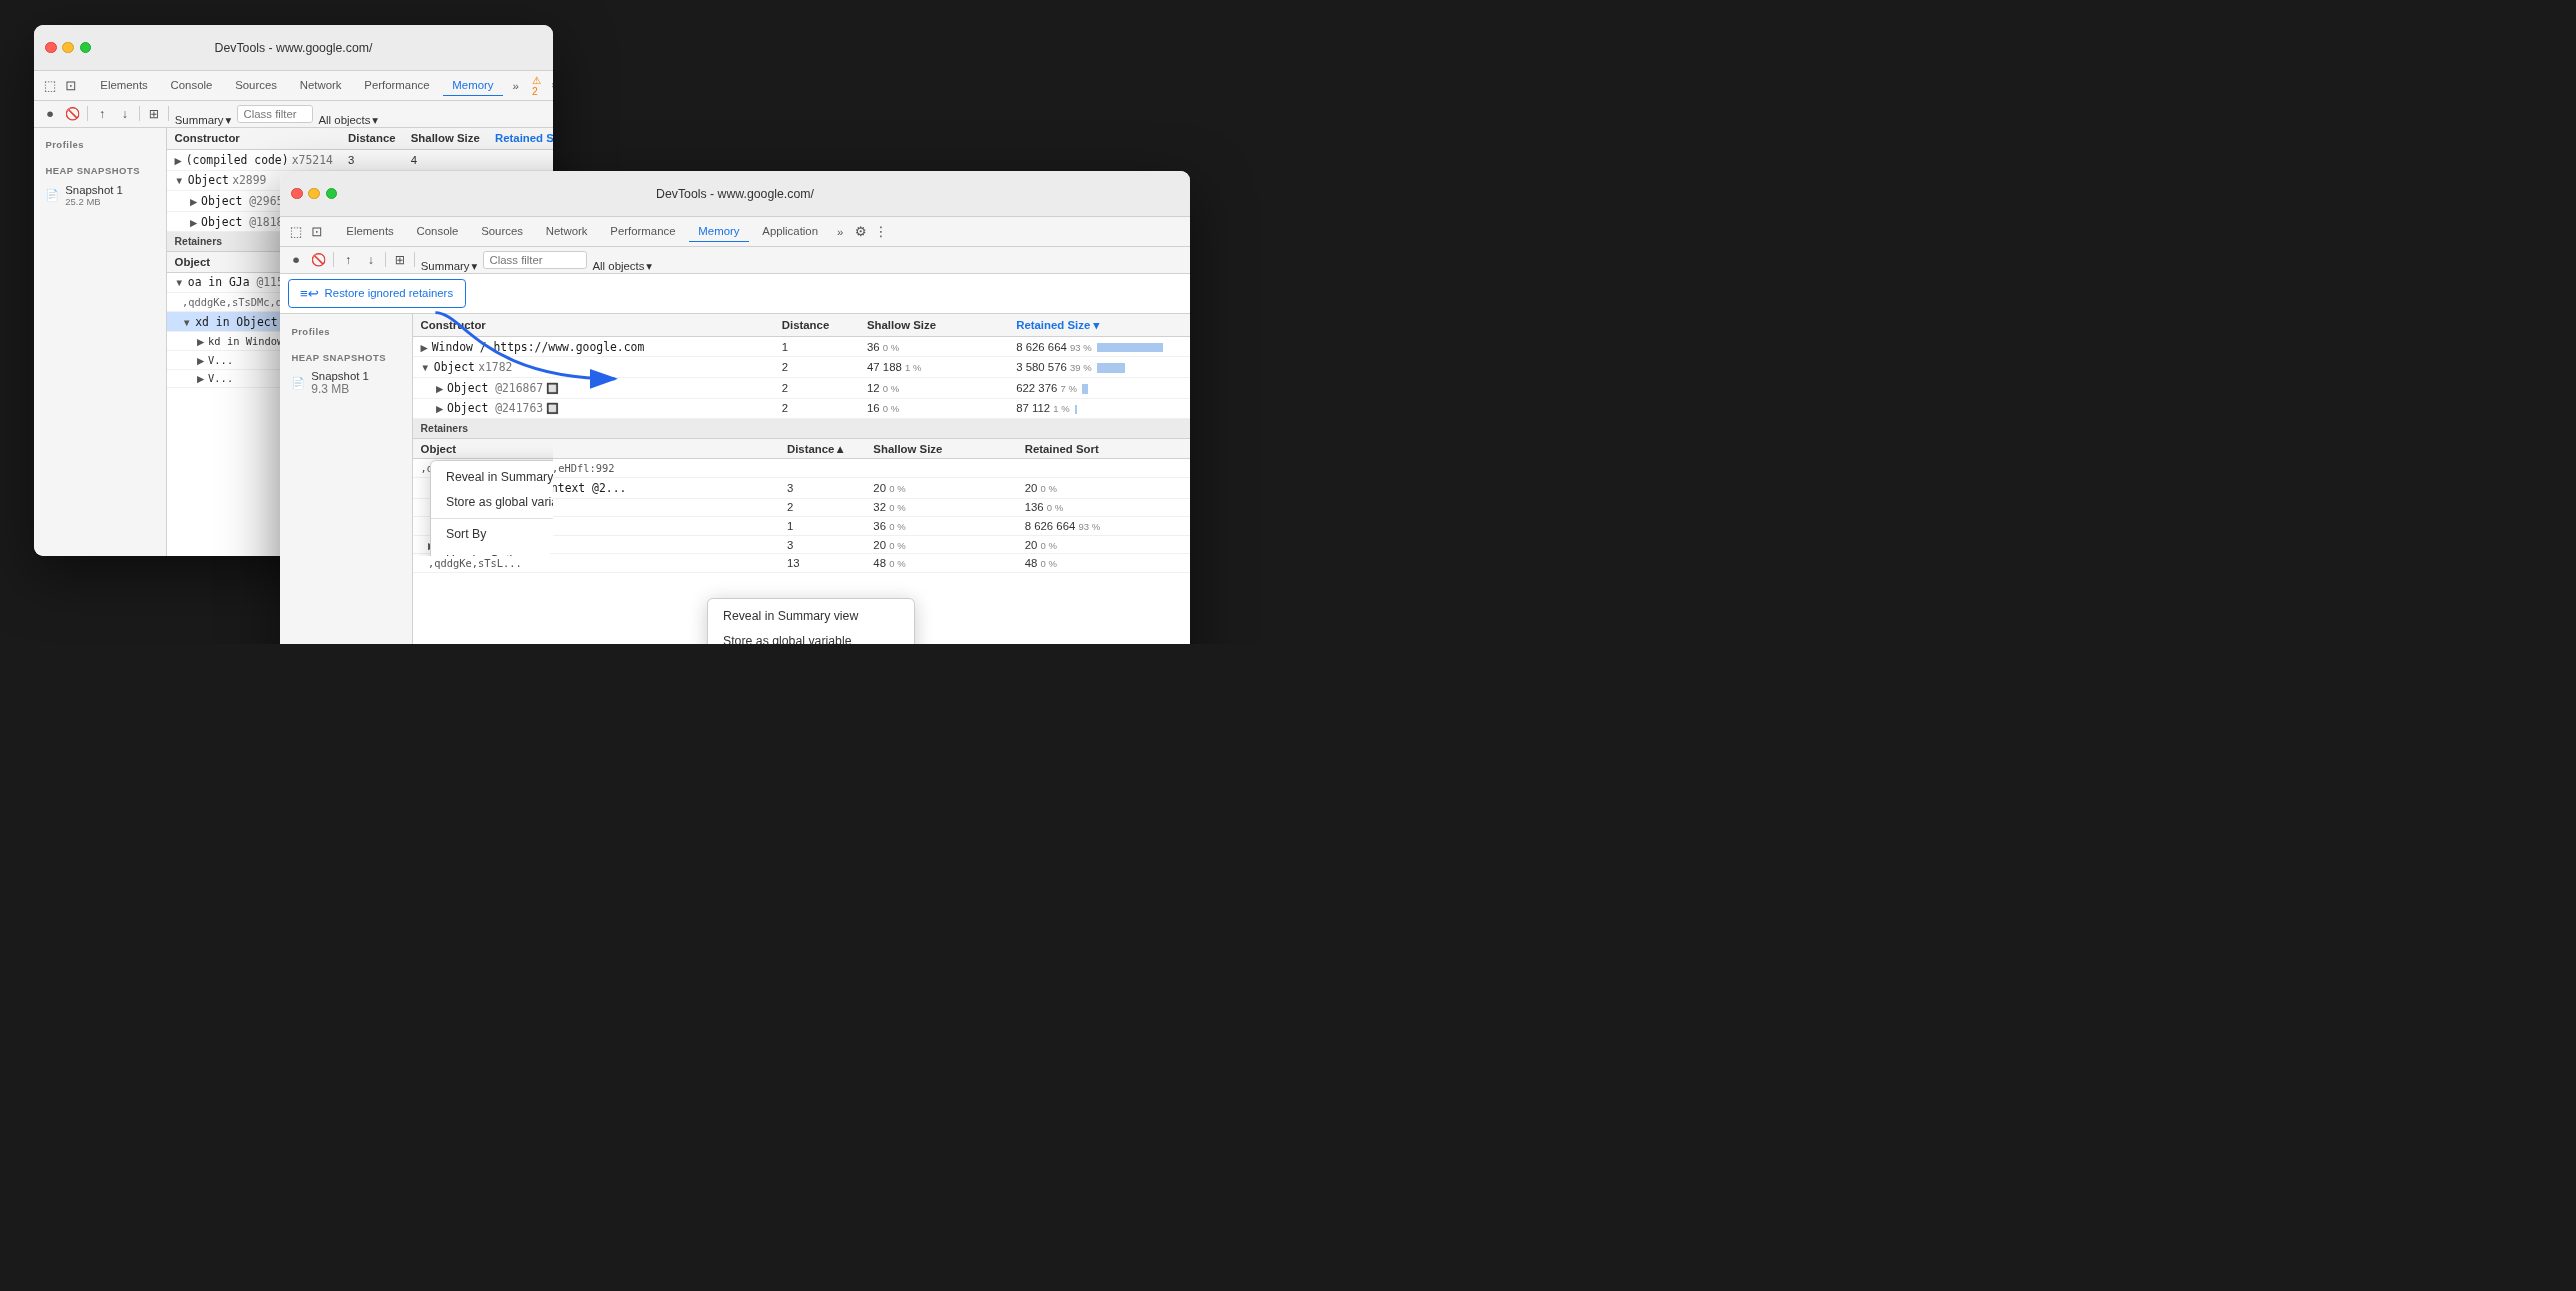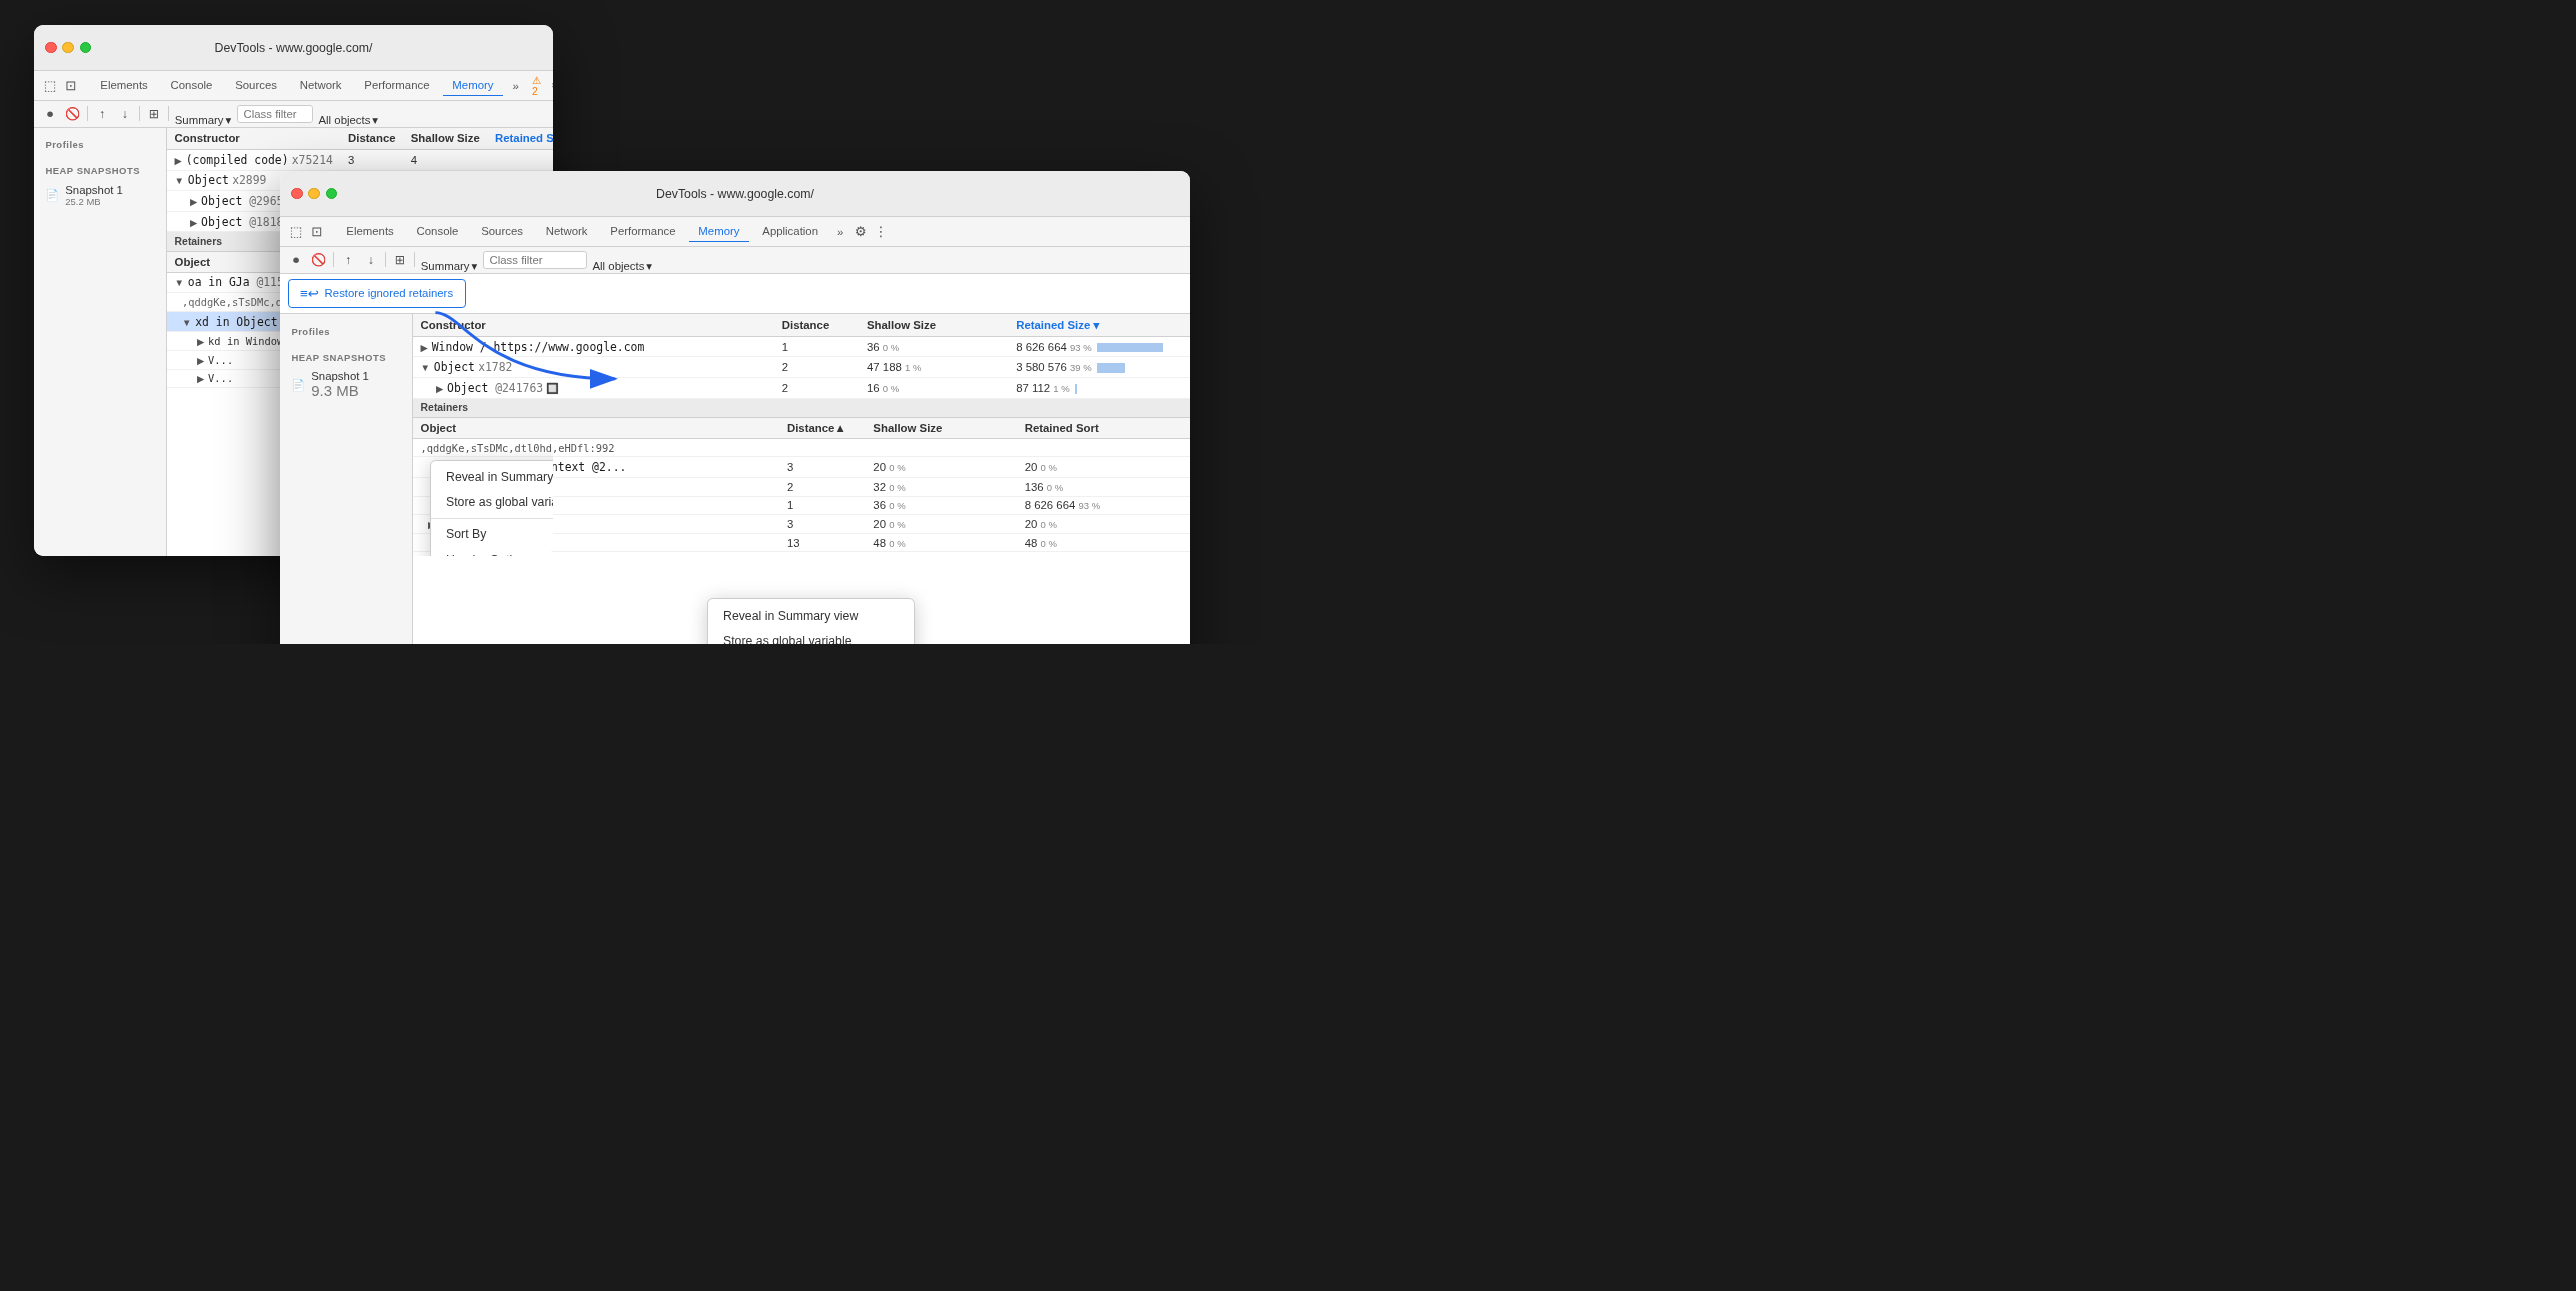--- a/index.html
+++ b/index.html
@@ -585,21 +585,21 @@
   <div class="devtools-body" style="height: calc(100% - 129px);">
 
     <div class="sidebar">
       <div class="sidebar-section-title">Profiles</div>
       <div style="height:7.6px"></div>
       <div class="sidebar-section-title">HEAP SNAPSHOTS</div>
       <div class="sidebar-item">
         <span class="sidebar-item-icon">📄</span>
         <div>
           <div>Snapshot 1</div>
-          <div style="color:#777;font-size:15px">9.3 MB</div>
+          <div style="color:#777;font-size:12px">9.3 MB</div>
         </div>
       </div>
     </div>
 
     <div class="content-area" style="position:relative;">
 
       <table class="data-table">
         <thead>
           <tr>
             <th style="width:322px">Constructor</th>
@@ -615,20 +615,26 @@
             <td>36 <span style="color:#888;font-size:9.5px">0 %</span></td>
             <td>8 626 664 <span style="color:#888;font-size:9.5px">93 %</span> <span class="pct-bar" style="width:66px"></span></td>
           </tr>
           <tr>
             <td><span class="expand-arrow">▼</span><span class="constructor-name">Object</span> <span class="object-id">x1782</span></td>
             <td>2</td>
             <td>47 188 <span style="color:#888;font-size:9.5px">1 %</span></td>
             <td>3 580 576 <span style="color:#888;font-size:9.5px">39 %</span> <span class="pct-bar" style="width:28px"></span></td>
           </tr>
           <tr>
+            <td style="padding-left:23px"><span class="expand-arrow">▶</span><span class="constructor-name">Object <span class="object-id">@216867</span></span> <span style="color:#aaa;font-size:10.4px">🔲</span></td>
+            <td>2</td>
+            <td>12 <span style="color:#888;font-size:9.5px">0 %</span></td>
+            <td>622 376 <span style="color:#888;font-size:9.5px">7 %</span> <span class="pct-bar" style="width:5.7px"></span></td>
+          </tr>
+          <tr>
             <td style="padding-left:23px"><span class="expand-arrow">▶</span><span class="constructor-name">Object <span class="object-id">@241763</span></span> <span style="color:#aaa;font-size:10.4px">🔲</span></td>
             <td>2</td>
             <td>16 <span style="color:#888;font-size:9.5px">0 %</span></td>
             <td>87 112 <span style="color:#888;font-size:9.5px">1 %</span> <span class="pct-bar" style="width:1.9px"></span></td>
           </tr>
         </tbody>
       </table>
 
       <div class="section-header">Retainers</div>
       <table class="data-table">

